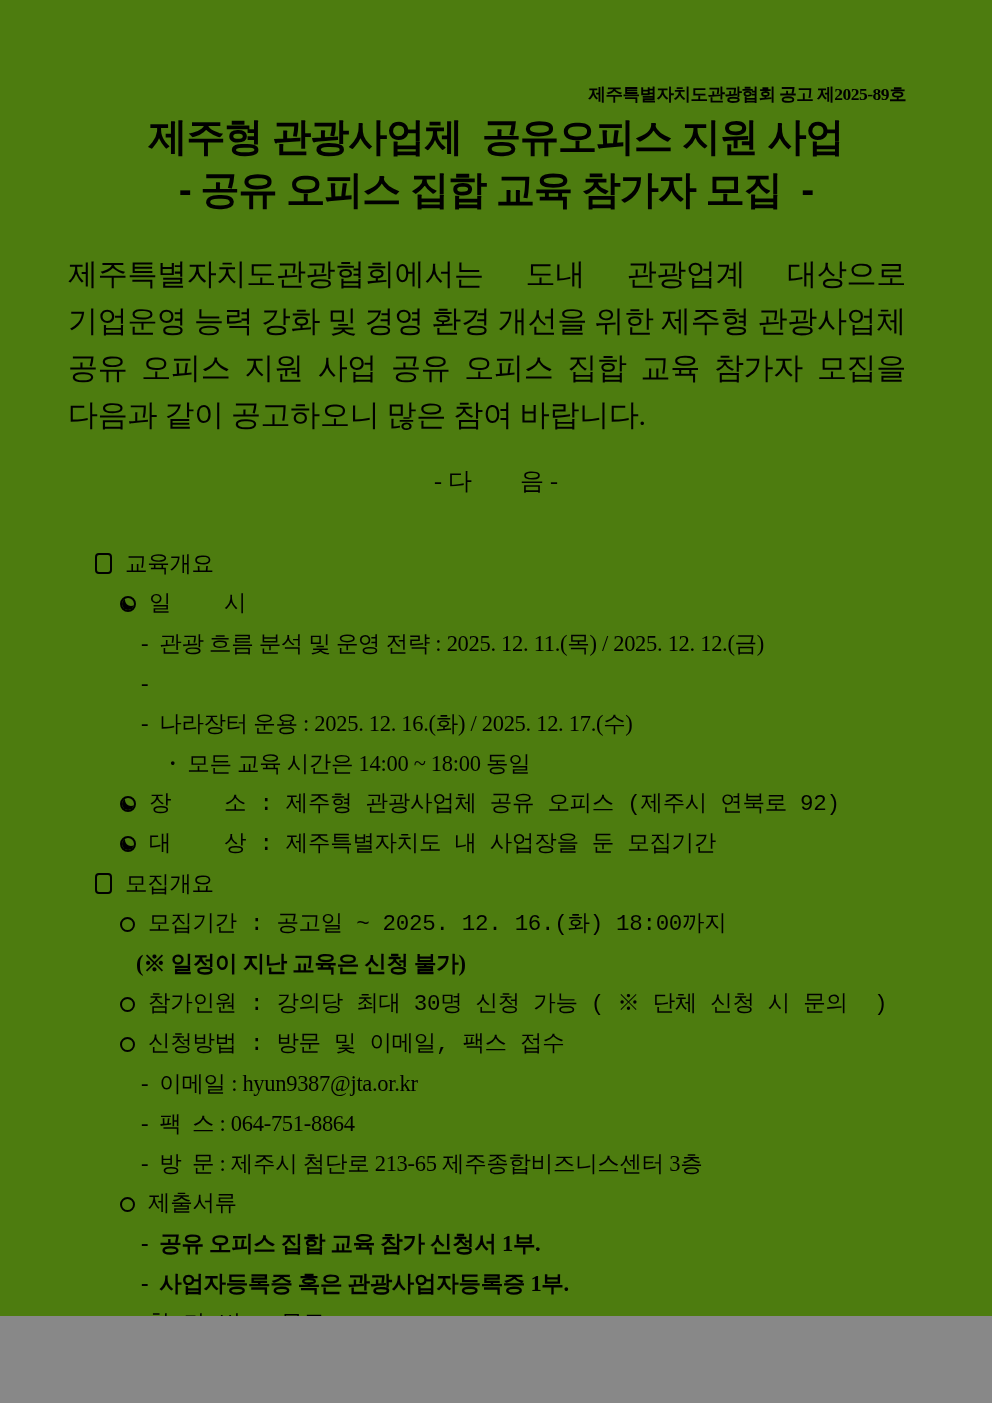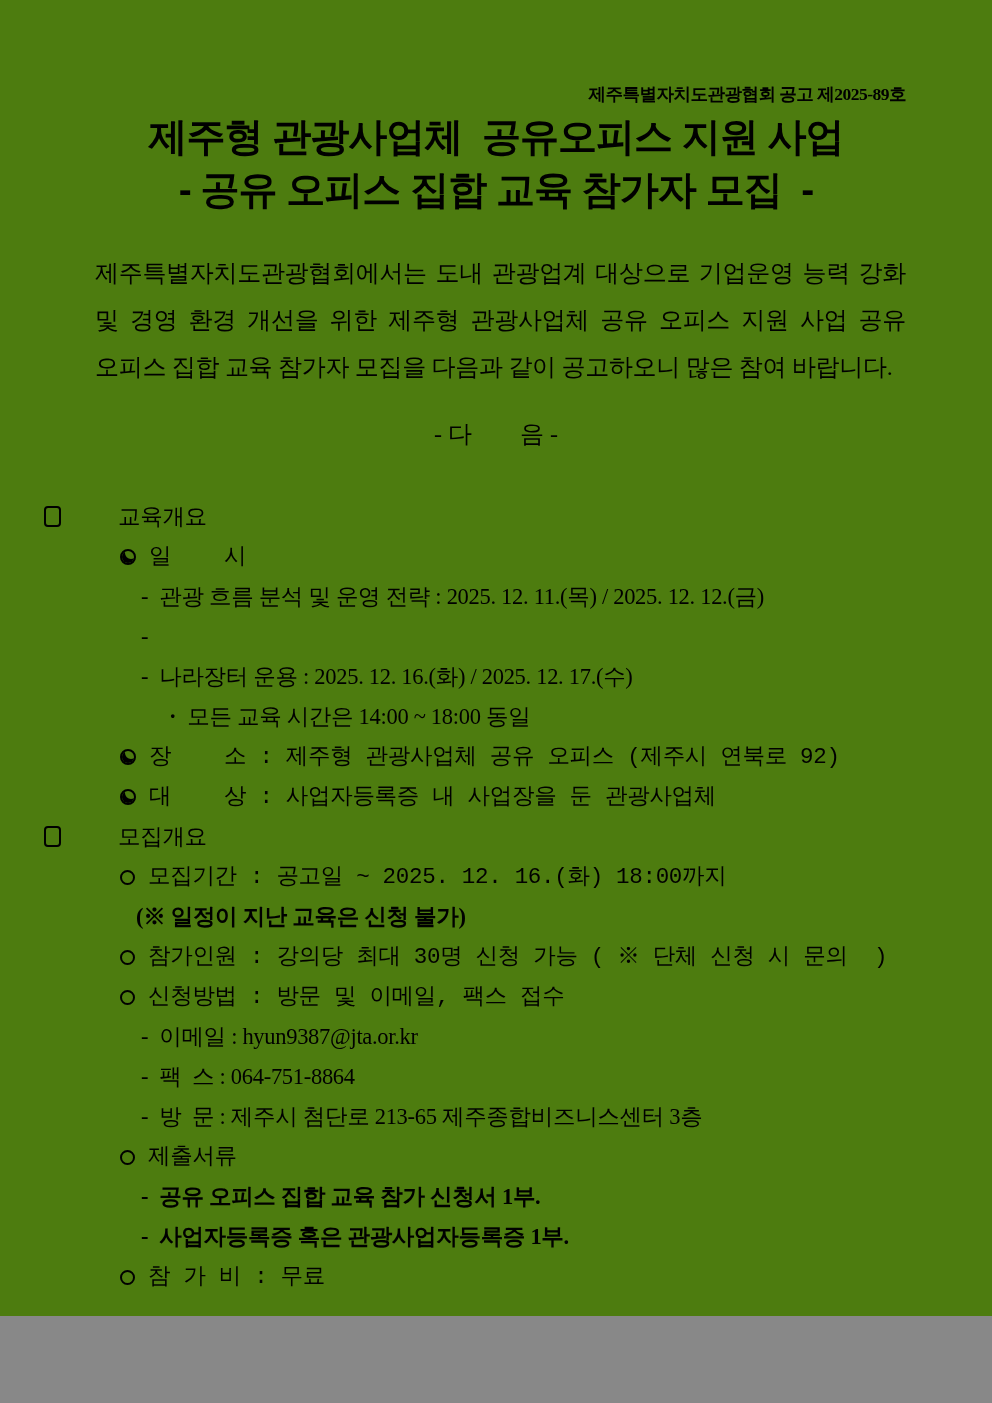--- a/index.html
+++ b/index.html
@@ -26,22 +26,22 @@
     margin-top:4px;
     text-align:center;
     font-family:"Liberation Sans","DejaVu Sans",sans-serif;
     font-weight:800;
     font-size:39px;
     line-height:53px;
     letter-spacing:-1px;
   }
   .title span { white-space:pre-wrap; }
   .intro {
-    margin:34px 86px 0 95px;
-    font-size:24px;
+    margin:34px 86px 0 68px;
+    font-size:30px;
     line-height:47px;
     text-align:justify;
     word-break:keep-all;
     letter-spacing:-0.3px;
     white-space:normal;
   }
   .divider {
     margin-top:27px;
     text-align:center;
     font-size:24px;
@@ -53,21 +53,21 @@
     align-items:center;
     font-size:22.5px;
     line-height:40px;
     letter-spacing:-0.3px;
   }
   .line .t { white-space:pre-wrap; }
   .bold { font-weight:700; }
   .gap-before { }
 
   
-  .sec-header { padding-left:44px;gap:44px; }
+  .sec-header { padding-left:95px; }
   .lv1 { padding-left:120px;font-family:Liberation Mono, monospace; }
   .lv2 { padding-left:141px; }
   .lv3 { padding-left:169px; }
   .note { padding-left:136px; }
 
   
   .b { display:inline-block; flex:0 0 auto; }
   .b-square {
     width:17px; height:21px;
     border:2px solid #000;
@@ -138,21 +138,21 @@
       <span class="t">모든 교육 시간은 14:00 ~ 18:00 동일</span>
     </div>
 
     <div class="line lv1">
       <span class="b b-shadowcircle"></span>
       <span class="t">장    소 : 제주형 관광사업체 공유 오피스 (제주시 연북로 92)</span>
     </div>
 
     <div class="line lv1">
       <span class="b b-shadowcircle"></span>
-      <span class="t">대    상 : 사업자등록증 내 사업장을 둔 관광사업체</span>
+      <span class="t">대    상 : 제주특별자치도 내 사업장을 둔 모집기간</span>
     </div>
 
     <div class="line sec-header gap-before">
       <span class="b b-square"></span>
       <span class="t">모집개요</span>
     </div>
 
     <div class="line lv1">
       <span class="b b-circle"></span>
       <span class="t">모집기간 : 공고일 ~ 2025. 12. 16.(화) 18:00까지</span>

